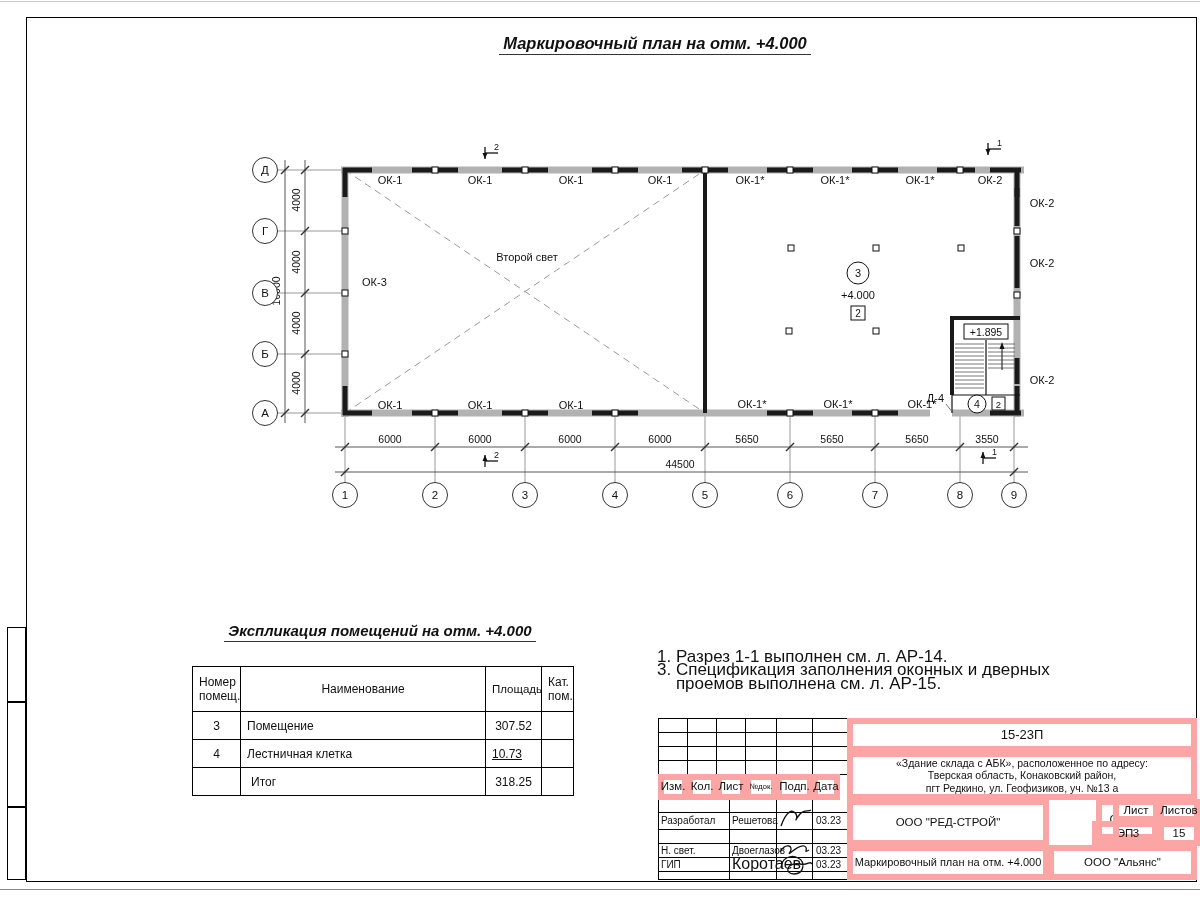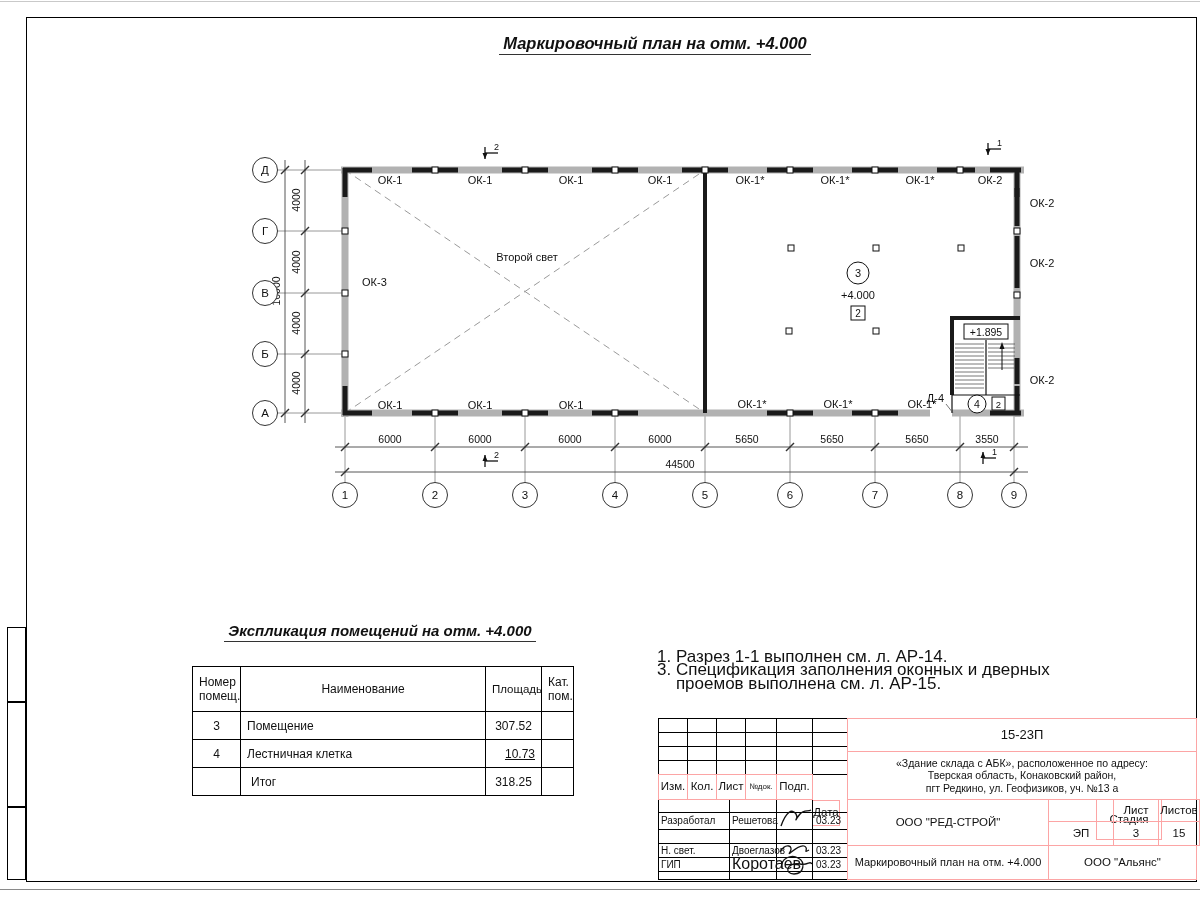--- a/index.html
+++ b/index.html
@@ -5,21 +5,21 @@
   html,body{margin:0;padding:0;background:#fff;}
   body{width:1200px;height:900px;position:relative;font-family:"Liberation Sans",sans-serif;color:#111;overflow:hidden;}
   .abs{position:absolute;box-sizing:border-box;}
   .titl{font-style:italic;font-weight:bold;text-align:center;}
   .titl span{border-bottom:1.5px solid #333;padding:0 4px 2px 4px;}
   svg{font-family:"Liberation Sans",sans-serif;}
   svg text{fill:#111;}
   .frame{border:1.6px solid #000;}
   .lbox{border:1px solid #000;}
   .tb-outer{border:1.8px solid #000;}
-  .cell{position:absolute;box-sizing:border-box;border:1px solid #fca5a5;display:flex;align-items:center;justify-content:center;text-align:center;font-size:11px;line-height:1.15;}
+  .cell{position:absolute;box-sizing:border-box;border:6px solid #fca5a5;display:flex;align-items:center;justify-content:center;text-align:center;font-size:11px;line-height:1.15;}
   .txt{position:absolute;box-sizing:border-box;display:flex;align-items:center;font-size:10.5px;}
   .vline{position:absolute;border-left:1px solid #000;}
   .hline{position:absolute;border-top:1px solid #000;}
   .note-line{white-space:pre;font-size:17px;line-height:13.3px;}
   table.expl{border-collapse:collapse;table-layout:fixed;font-size:12px;}
   table.expl th,table.expl td{border:1.4px solid #000;padding:0 6px;overflow:hidden;margin-top:27px;}
   table.expl th{font-weight:normal;}
 </style>
 </head>
 <body>
@@ -323,21 +323,21 @@
   </tr>
   <tr style="height:28px;">
     <td style="text-align:center;">3</td>
     <td>Помещение</td>
     <td style="text-align:center;">307.52</td>
     <td></td>
   </tr>
   <tr style="height:28px;">
     <td style="text-align:center;">4</td>
     <td>Лестничная клетка</td>
-    <td style="text-align:right;text-decoration:underline;">10.73</td>
+    <td style="text-align:left;text-decoration:underline;">10.73</td>
     <td></td>
   </tr>
   <tr style="height:28px;">
     <td style="text-align:center;"></td>
     <td style="padding-left:10px;">Итог</td>
     <td style="text-align:center;">318.25</td>
     <td></td>
   </tr>
 </tbody>
   </table>
@@ -358,21 +358,21 @@
 <div class="hline" style="left:658px;top:732px;width:189px;"></div>
 <div class="hline" style="left:658px;top:746px;width:189px;"></div>
 <div class="hline" style="left:658px;top:760px;width:189px;"></div>
 <div class="hline" style="left:658px;top:774px;width:189px;"></div>
 
 <div class="cell" style="left:658px;top:774px;width:30px;height:26px;font-size:11.5px;">Изм.</div>
 <div class="cell" style="left:687px;top:774px;width:30px;height:26px;font-size:11.5px;">Кол.</div>
 <div class="cell" style="left:716px;top:774px;width:30px;height:26px;font-size:11.5px;">Лист</div>
 <div class="cell" style="left:745px;top:774px;width:32px;height:26px;font-size:8px;">№док.</div>
 <div class="cell" style="left:776px;top:774px;width:37px;height:26px;font-size:11.5px;">Подп.</div>
-<div class="cell" style="left:812px;top:800px;width:28px;height:26px;font-size:11.5px;">Дата</div>
+<div class="cell" style="left:812px;top:774px;width:28px;height:26px;font-size:11.5px;">Дата</div>
 
 <div class="vline" style="left:729px;top:800px;height:80px;"></div>
 <div class="vline" style="left:776px;top:800px;height:80px;"></div>
 <div class="vline" style="left:812px;top:800px;height:80px;"></div>
 <div class="vline" style="left:847px;top:718px;height:162px;border-left:1.6px solid #000;"></div>
 <div class="hline" style="left:658px;top:812px;width:189px;"></div>
 <div class="hline" style="left:658px;top:829px;width:189px;"></div>
 <div class="hline" style="left:658px;top:843px;width:189px;"></div>
 <div class="hline" style="left:658px;top:857px;width:189px;"></div>
 <div class="hline" style="left:658px;top:871px;width:189px;"></div>
@@ -399,16 +399,16 @@
 <div class="cell" style="left:847px;top:751px;width:350px;height:49px;font-size:10.5px;flex-direction:column;justify-content:center;">
   <div>«Здание склада с АБК», расположенное по адресу:</div>
   <div>Тверская область, Конаковский район,</div>
   <div>пгт Редкино, ул. Геофизиков, уч. №13 а</div>
 </div>
 <div class="cell" style="left:847px;top:799px;width:202px;height:47px;font-size:11.5px;">ООО "РЕД-СТРОЙ"</div>
 <div class="cell" style="left:847px;top:845px;width:202px;height:35px;font-size:11px;">Маркировочный план на отм. +4.000</div>
 <div class="cell" style="left:1048px;top:799px;width:66px;height:41px;font-size:11.5px;margin-left:48px;">Стадия</div>
 <div class="cell" style="left:1113px;top:799px;width:46px;height:23px;font-size:11.5px;">Лист</div>
 <div class="cell" style="left:1158px;top:799px;width:42px;height:23px;font-size:11.5px;">Листов</div>
-<div class="cell" style="left:1048px;top:821px;width:66px;height:25px;font-size:11.5px;text-align:right;">ЭП</div>
+<div class="cell" style="left:1092px;top:821px;width:66px;height:25px;font-size:11.5px;text-align:right;">ЭП</div>
 <div class="cell" style="left:1113px;top:821px;width:46px;height:25px;font-size:11.5px;">3</div>
 <div class="cell" style="left:1158px;top:821px;width:42px;height:25px;font-size:11.5px;">15</div>
 <div class="cell" style="left:1048px;top:845px;width:149px;height:35px;font-size:11.5px;">ООО "Альянс"</div>
 
 </body></html>

